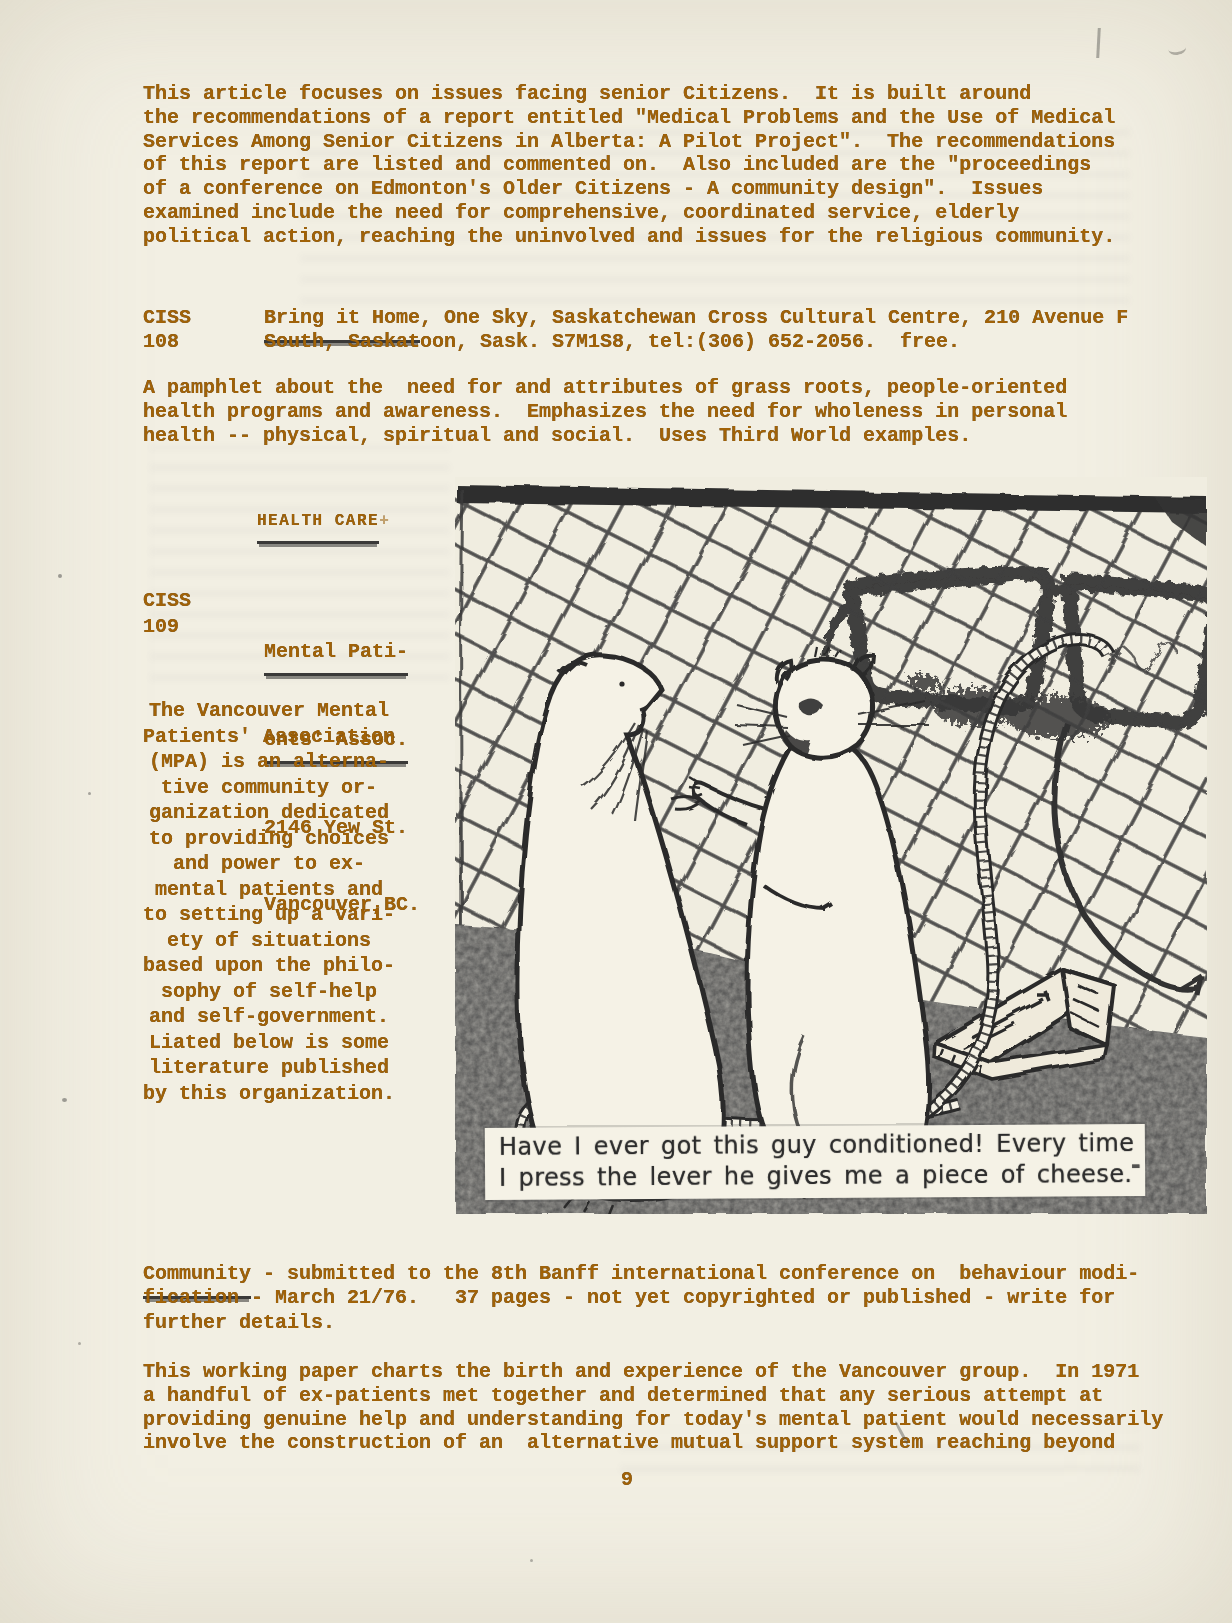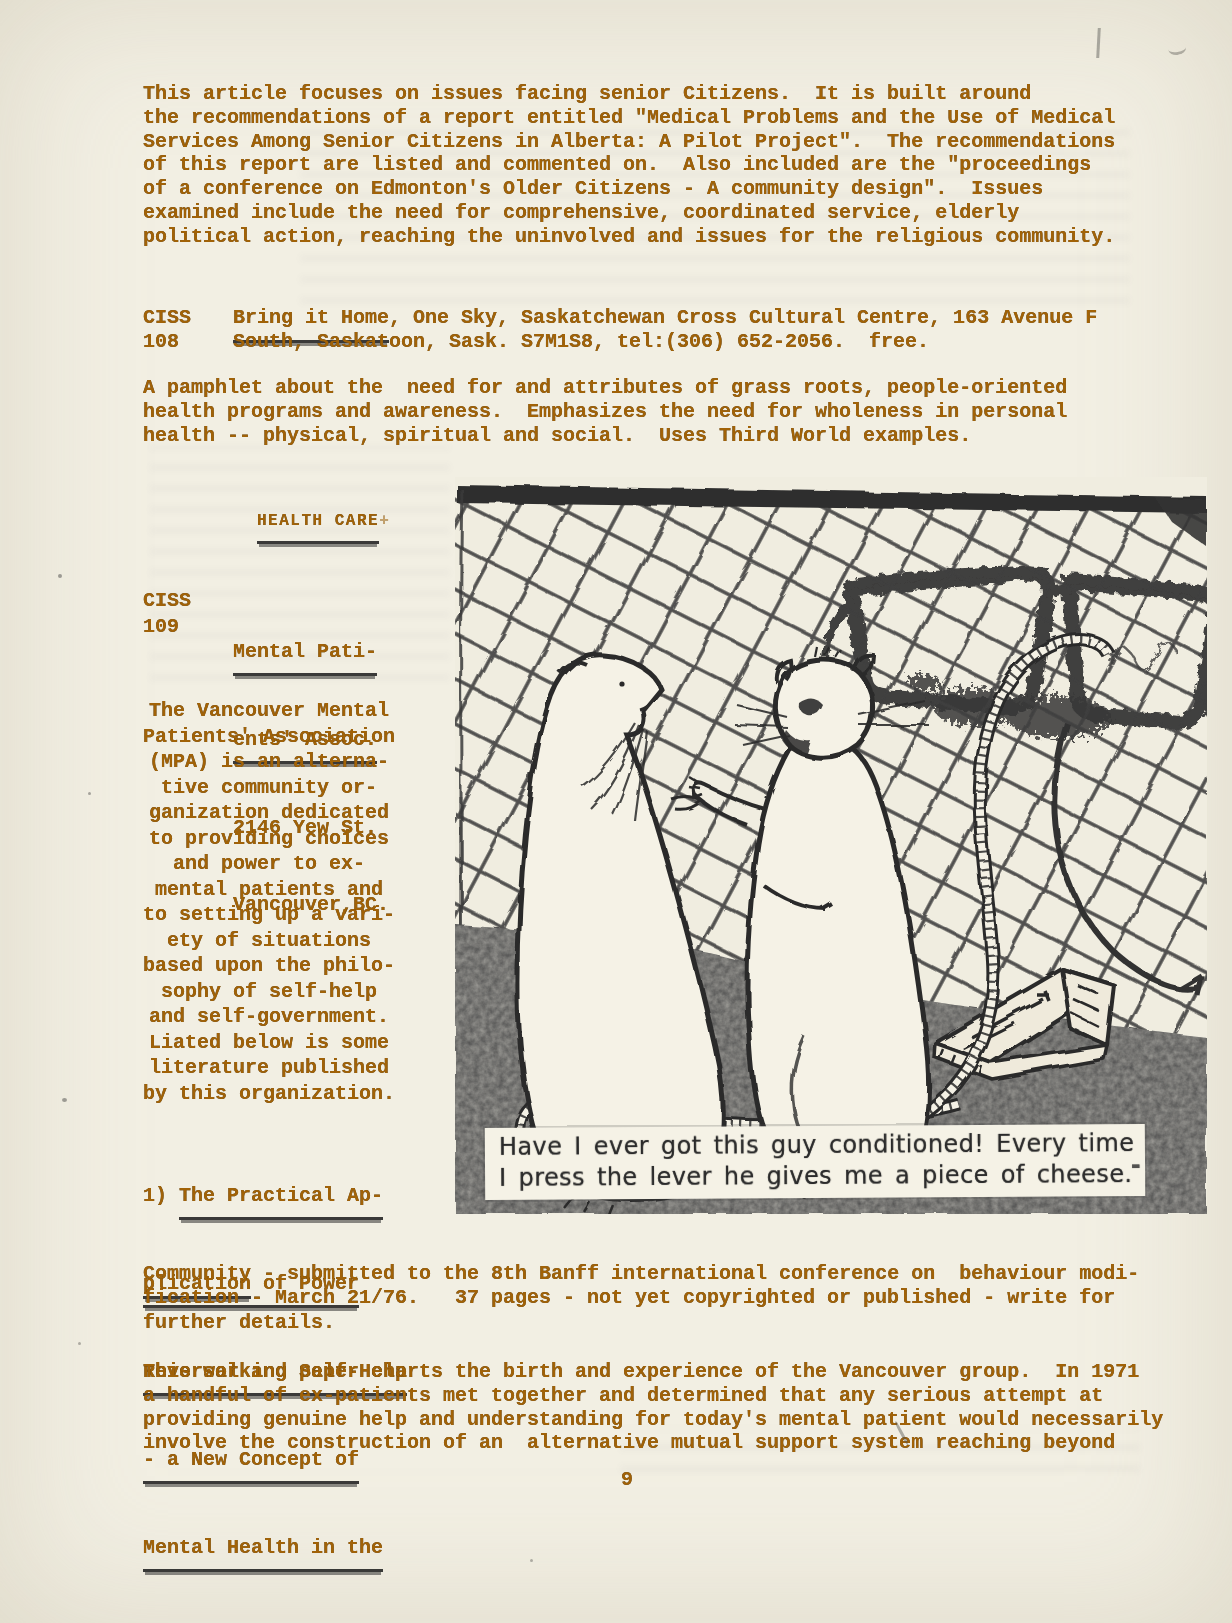--- a/index.html
+++ b/index.html
@@ -16,21 +16,21 @@
     font-family:"Liberation Mono", monospace;
     font-weight:bold;
     font-size:20px;
     color:#a16207;
     text-shadow:0 0 .6px rgba(39,39,39,.85);
     white-space:pre;
   }
   .lh24{line-height:23.8px;}
   .lh25{line-height:25.5px;}
   .abs{position:absolute;}
-  .entry{display:grid;grid-template-columns:90px 1fr;}
+  .entry{display:grid;grid-template-columns:90px 1fr;gap:31px;}
   .blk{display:block;white-space:pre;}
   .u{
     border-bottom:3px solid rgba(32,32,32,.88);
     box-shadow:0 5px 0 -2px rgba(32,32,32,.5);
     padding-bottom:11px;
   }
   .line{display:block;}
   .line .u{display:inline-block;line-height:21px;}
   .heading{
     font-size:16px;letter-spacing:1.5px;
@@ -76,21 +76,21 @@
 the recommendations of a report entitled "Medical Problems and the Use of Medical
 Services Among Senior Citizens in Alberta: A Pilot Project".  The recommendations
 of this report are listed and commented on.  Also included are the "proceedings
 of a conference on Edmonton's Older Citizens - A community design".  Issues
 examined include the need for comprehensive, coordinated service, elderly
 political action, reaching the uninvolved and issues for the religious community.</div>
 
   <div class="abs entry" style="left:143px;top:306px;width:1010px;">
     <div class="mono lh24">CISS
 108</div>
-    <div class="mono lh24"><span class="u">Bring it Home</span><span>, One Sky, Saskatchewan Cross Cultural Centre, 163 Avenue F</span><span class="blk">South, Saskatoon, Sask. S7M1S8, tel:(306) 652-2056.  free.</span></div>
+    <div class="mono lh24"><span class="u">Bring it Home</span><span>, One Sky, Saskatchewan Cross Cultural Centre, 210 Avenue F</span><span class="blk">South, Saskatoon, Sask. S7M1S8, tel:(306) 652-2056.  free.</span></div>
   </div>
 
   <div class="abs mono lh24" style="left:143px;top:376px;">A pamphlet about the  need for and attributes of grass roots, people-oriented
 health programs and awareness.  Emphasizes the need for wholeness in personal
 health -- physical, spiritual and social.  Uses Third World examples.</div>
 
   <div class="abs mono heading" style="left:257px;top:512px;"><span class="u">HEALTH CARE</span><span style="opacity:.55;">+</span></div>
 
   <div class="abs entry" style="left:143px;top:588px;width:320px;">
     <div class="mono lh25">CISS
@@ -113,27 +113,20 @@
 mental patients and
 to setting up a vari-
 ety of situations
 based upon the philo-
 sophy of self-help
 and self-government.
 Liated below is some
 literature published
 by this organization.</div>
 
-  <div class="abs mono lh25" style="left:143px;top:1132px;">
-    <span class="line"><span>1) </span><span class="u">The Practical Ap-</span></span>
-    <span class="line"><span class="u">plication of Power</span></span>
-    <span class="line"><span class="u">Reversal and Self-Help</span></span>
-    <span class="line"><span class="u">- a New Concept of</span></span>
-    <span class="line"><span class="u">Mental Health in the</span></span>
-  </div>
 
   <div class="abs mono" style="left:143px;top:1262px;line-height:24.3px;"><span class="u">Community</span><span> - submitted to the 8th Banff international conference on  behaviour modi-</span><span class="blk">fication - March 21/76.   37 pages - not yet copyrighted or published - write for
 further details.</span></div>
 
   <div class="abs mono lh24" style="left:143px;top:1360px;">This working paper charts the birth and experience of the Vancouver group.  In 1971
 a handful of ex-patients met together and determined that any serious attempt at
 providing genuine help and understanding for today's mental patient would necessarily
 involve the construction of an  alternative mutual support system reaching beyond</div>
 
   <div class="abs mono pagenum" style="left:621px;top:1468px;">9</div>

